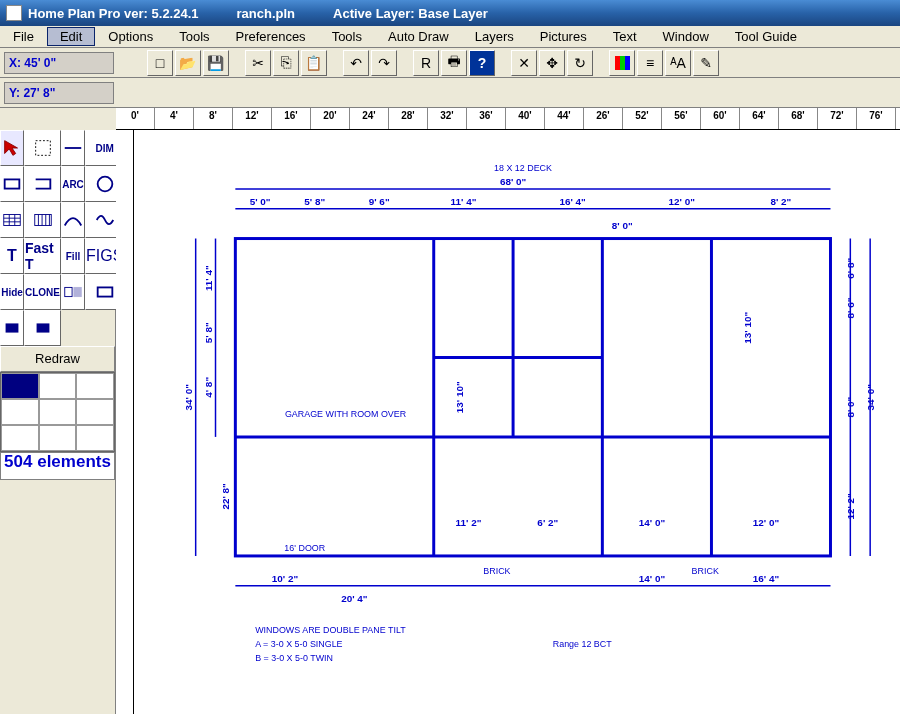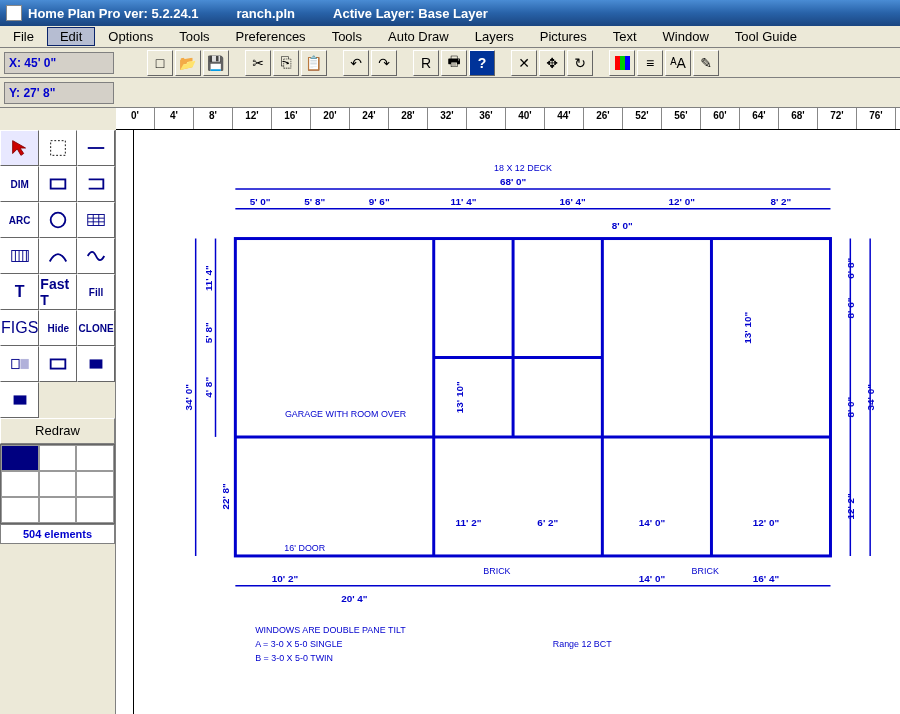--- a/index.html
+++ b/index.html
@@ -13,28 +13,28 @@
 .toolbar-row { background: #ece9d8; height: 30px; display: flex; align-items: center; border-bottom: 1px solid #808080; }
 .coord-box { width: 110px; height: 22px; border: 1px solid #808080; background: #d4d0c8; display: flex; align-items: center; padding: 0 4px; font-weight: bold; font-size: 12px; color: #0000cd; margin-left: 4px; }
 .tool-spacer { width: 32px; }
 .tb-btn { width: 26px; height: 26px; border: 1px solid #808080; background: #ece9d8; margin: 0 1px; display: flex; align-items: center; justify-content: center; cursor: pointer; font-size: 14px; }
 .tb-btn.raised { border-top-color:#fff; border-left-color:#fff; border-bottom-color:#666; border-right-color:#666; }
 .status-yellow { background: #ffff00; color: #0000a0; font-weight: bold; text-align: center; height: 22px; line-height: 22px; font-size: 13px; flex: 1; margin-left: 8px; }
 .hruler { height: 22px; background: #fff; border-bottom: 1px solid #000; margin-left: 116px; position: relative; display: flex; overflow: hidden; font-size: 10px; }
 .hruler .tick { flex: none; width: 39px; border-right: 1px solid #888; text-align: center; padding-top: 2px; font-weight: bold; color: #000; }
 .body-row { display: flex; height: calc(714px - 26px - 22px - 30px - 30px - 22px); }
 .left-panel { width: 116px; background: #ece9d8; border-right: 1px solid #808080; display: flex; flex-direction: column; }
-.tool-grid { display: grid; grid-template-columns: 1fr 1fr 1fr; gap: 0; }
+.tool-grid { display: grid; grid-template-columns: 1fr 1fr 1fr 1fr; gap: 0; }
 .tool-cell { height: 36px; border: 1px solid #808080; background: #fff; display: flex; align-items: center; justify-content: center; font-size: 11px; font-weight: bold; cursor: pointer; border-top-color:#fff; border-left-color:#fff; border-bottom-color:#666; border-right-color:#666; }
 .tool-cell.sel { background: #e8e8ff; }
 .tool-cell svg { width: 22px; height: 22px; }
 .redraw-btn { height: 26px; border: 1px solid #808080; background: #ece9d8; text-align: center; line-height: 24px; font-size: 13px; cursor: pointer; border-top-color:#fff; border-left-color:#fff; }
 .color-palette { display: grid; grid-template-columns: repeat(3,1fr); grid-template-rows: repeat(3,1fr); height: 80px; border: 1px solid #666; }
 .color-cell { border: 1px solid #999; }
-.elem-count { height: 20px; border: 1px solid #808080; background: #fff; text-align: center; line-height: 18px; font-size: 11px; color: #0000cd; font-weight: bold; }
+.elem-count { height: 28px; border: 1px solid #808080; background: #fff; text-align: center; line-height: 18px; font-size: 17px; color: #0000cd; font-weight: bold; }
 .canvas-area { flex: 1; background: #fff; position: relative; overflow: hidden; }
 .vruler { position: absolute; left: 0; top: 0; width: 18px; height: 100%; background: #fff; border-right: 1px solid #000; }
 .floorplan { position: absolute; left: 40px; top: 20px; right: 10px; bottom: 10px; }
 .floorplan svg { width: 100%; height: 100%; }
 .dim-label { font-family: Arial; font-size: 10px; fill: #0000cd; font-weight: bold; }
 .plan-line { stroke: #0000cd; stroke-width: 1.5; fill: none; }
 .plan-wall { stroke: #0000cd; stroke-width: 3; fill: none; }
 .room-label { font-family: Arial; font-size: 9px; fill: #0000cd; }
 </style>
 </head>

